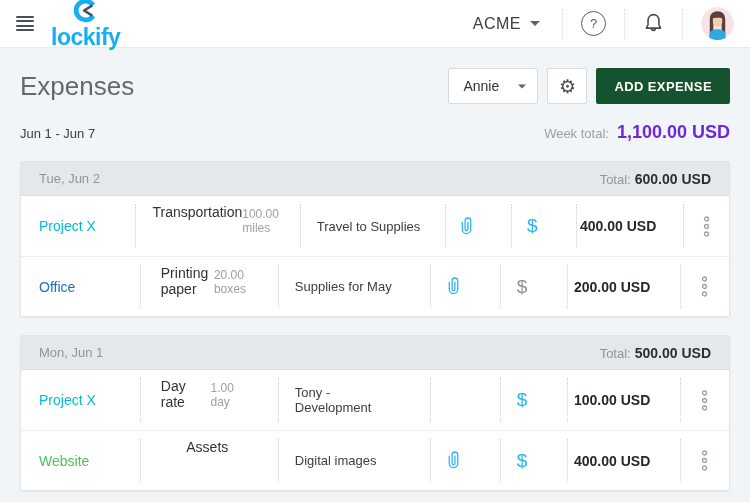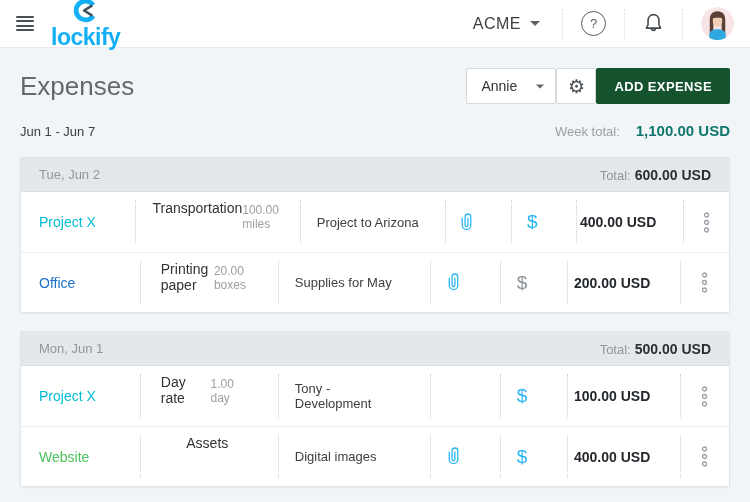--- a/index.html
+++ b/index.html
@@ -31,21 +31,21 @@
   .help-btn {
     width: 25px; height: 25px; border: 1.5px solid #575D63; border-radius: 50%;
     display: flex; align-items: center; justify-content: center;
     font-size: 13px; color: #575D63; cursor: pointer;
   }
   .bell-btn, .avatar-btn { cursor: pointer; display: flex; align-items: center; }
   
   .content { padding: 20px 20px 0 20px; }
   .page-head { display: flex; align-items: center; }
   .page-title { font-size: 26px; font-weight: 400; color: #63696E; }
-  .head-actions { margin-left: auto; display: flex; align-items: center; }
+  .head-actions { margin-left: auto; display: flex; align-items: center; gap: 9px; }
   .select-box {
     width: 90px; height: 36px; background: #fff; border: 1px solid #D6DADD;
     border-radius: 2px; display: flex; align-items: center; padding: 0 10px 0 14px;
     cursor: pointer;
   }
   .select-box .sel-label { font-size: 14px; color: #333; }
   .select-box .caret { margin-left: auto; transform: scale(0.8); }
   .gear-btn {
     width: 40px; height: 36px; background: #fff; border: 1px solid #D6DADD;
     border-radius: 2px; display: flex; align-items: center; justify-content: center;
@@ -53,21 +53,21 @@
   }
   .add-btn {
     height: 36px; padding: 0 18px; border: none; border-radius: 2px;
     background: #14532d; color: #fff; font-size: 13px; font-weight: bold;
     letter-spacing: 0.4px; cursor: pointer; font-family: "Liberation Sans", sans-serif;
   }
   
   .week-row { display: flex; align-items: baseline; margin-top: 18px; }
   .week-range { font-size: 13px; color: #3C4043; }
   .week-total { margin-left: auto; font-size: 13px; color: #9AA0A4; }
-  .week-total b { font-size: 15px; color: #0f766e; margin-left: 16px; }
+  .week-total b { font-size: 18px; color: #6d28d9; margin-left: 8px; }
   
   .group {
     margin-top: 18px; background: #fff; border: 1px solid #E1E5E8;
     border-radius: 2px; box-shadow: 0 1px 2px rgba(0,0,0,0.05);
   }
   .group-header {
     height: 34px; background: #E4E8EB; display: flex; align-items: center;
     padding: 0 18px; border-bottom: 1px solid #D9DEE1; gap: 44px;
   }
   .group-date { font-size: 13px; color: #8F969B; }
@@ -179,21 +179,21 @@
     <div>
   <div class="erow">
     <div class="cell col-project">
       <span class="project-link" style="color: rgb(0, 188, 212);">Project X</span>
     </div>
     <div class="cell col-item">
       <span class="item-name">Transportation</span>
       <span class="item-qty">100.00 miles</span>
     </div>
     <div class="cell col-desc">
-      <span class="desc-text">Project to Arizona</span>
+      <span class="desc-text">Travel to Supplies</span>
     </div>
     <div class="cell col-clip">
       <svg width="17" height="23" viewBox="0 0 24 30">
         <path d="M6 9 v10 a6 6 0 0 0 12 0 V7 a4 4 0 0 0 -8 0 v12 a2 2 0 0 0 4 0 V9" fill="none" stroke="#29B5F2" stroke-width="1.8" stroke-linecap="round"></path>
       </svg>
     </div>
     <div class="cell col-dollar">
       <span class="dollar-glyph" style="color: rgb(41, 181, 242);">$</span>
     </div>
     <div class="cell col-amount">

